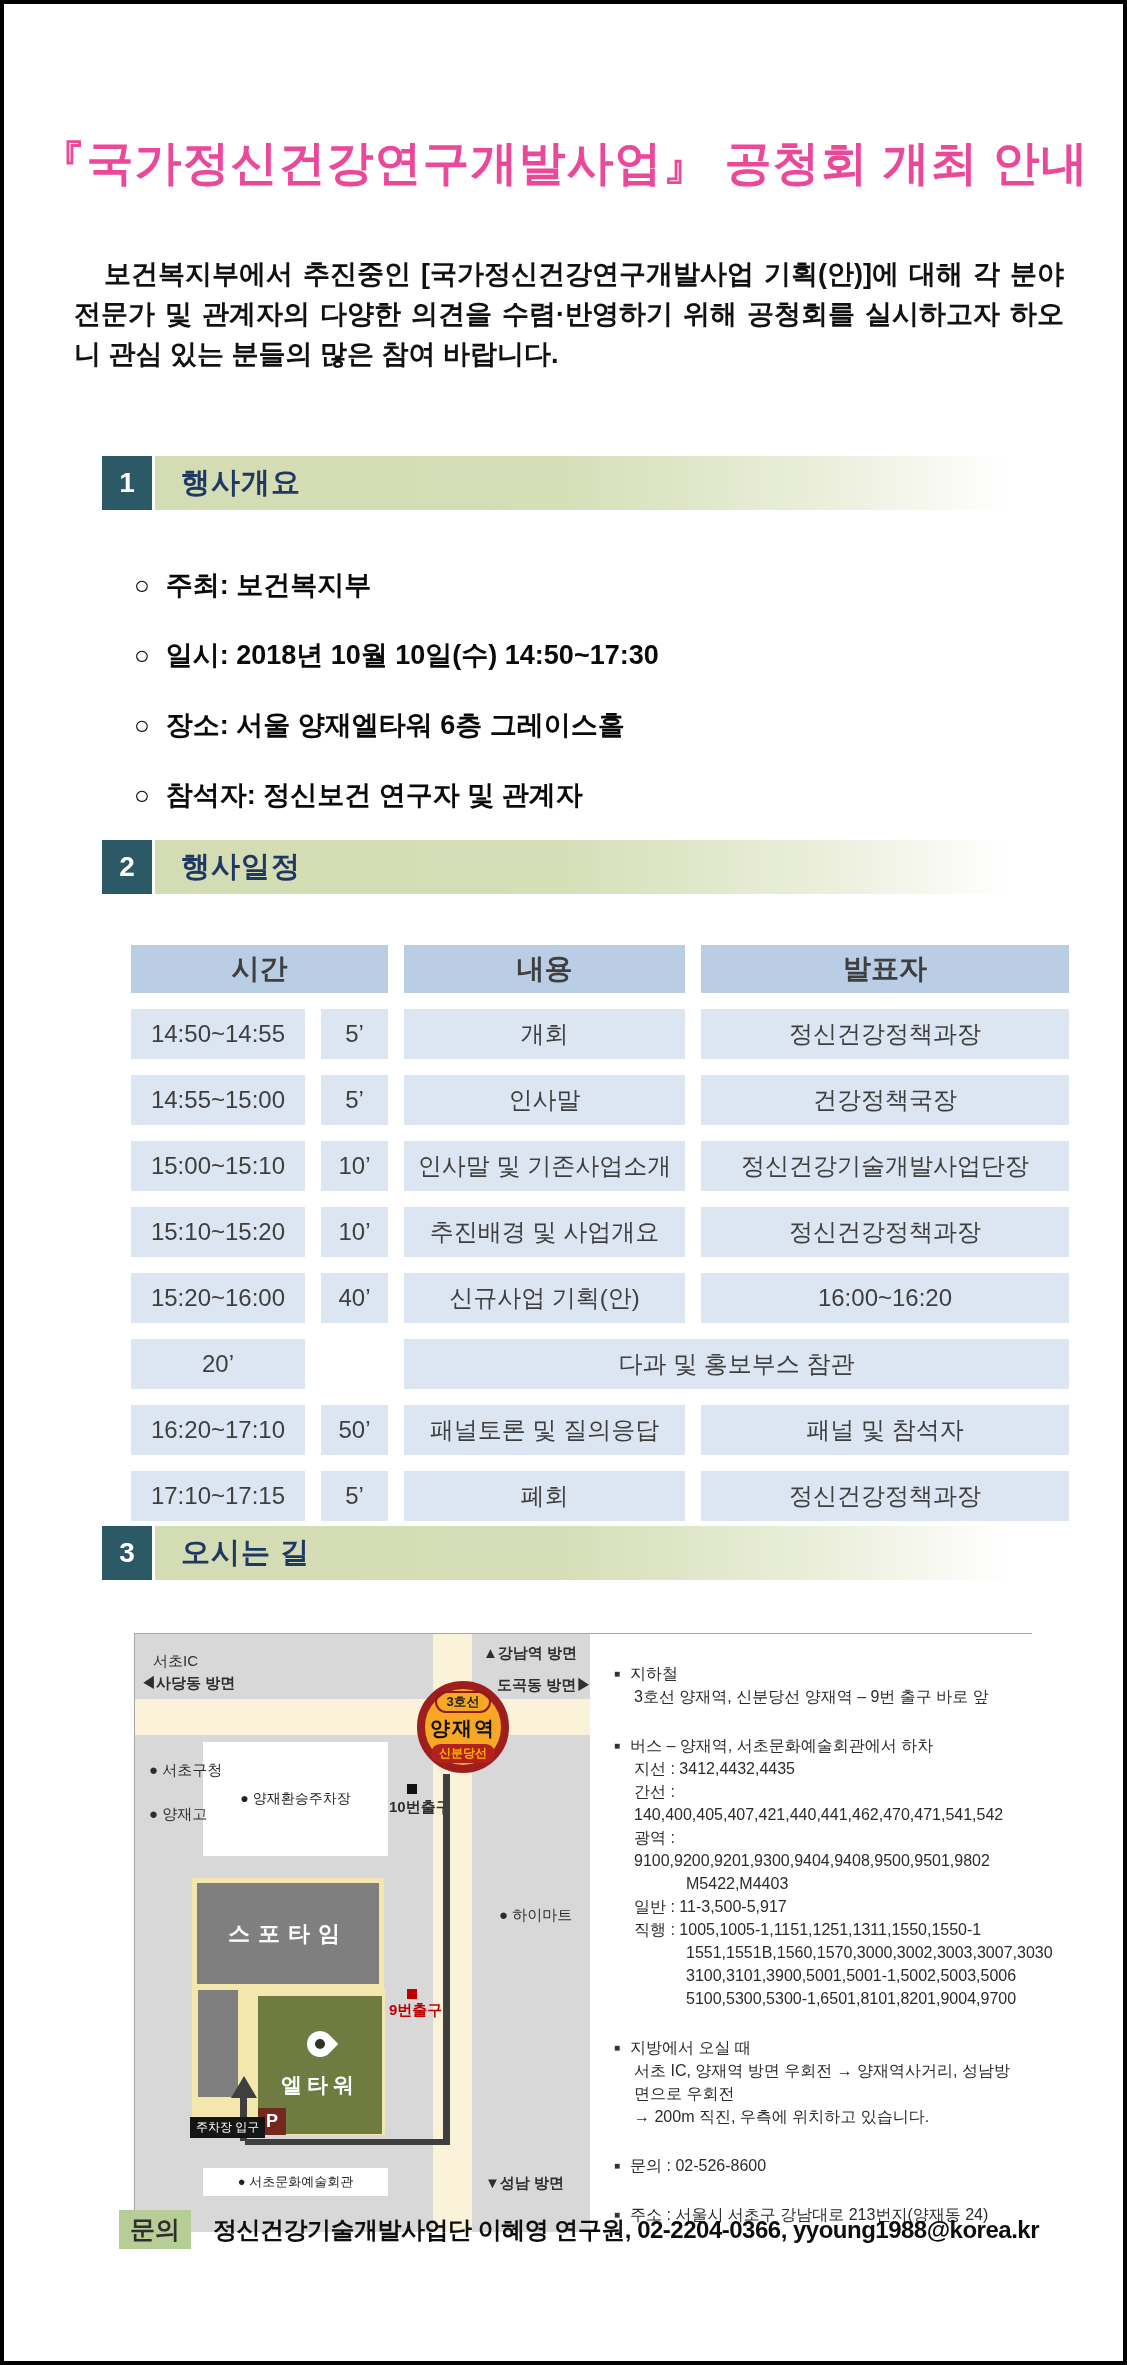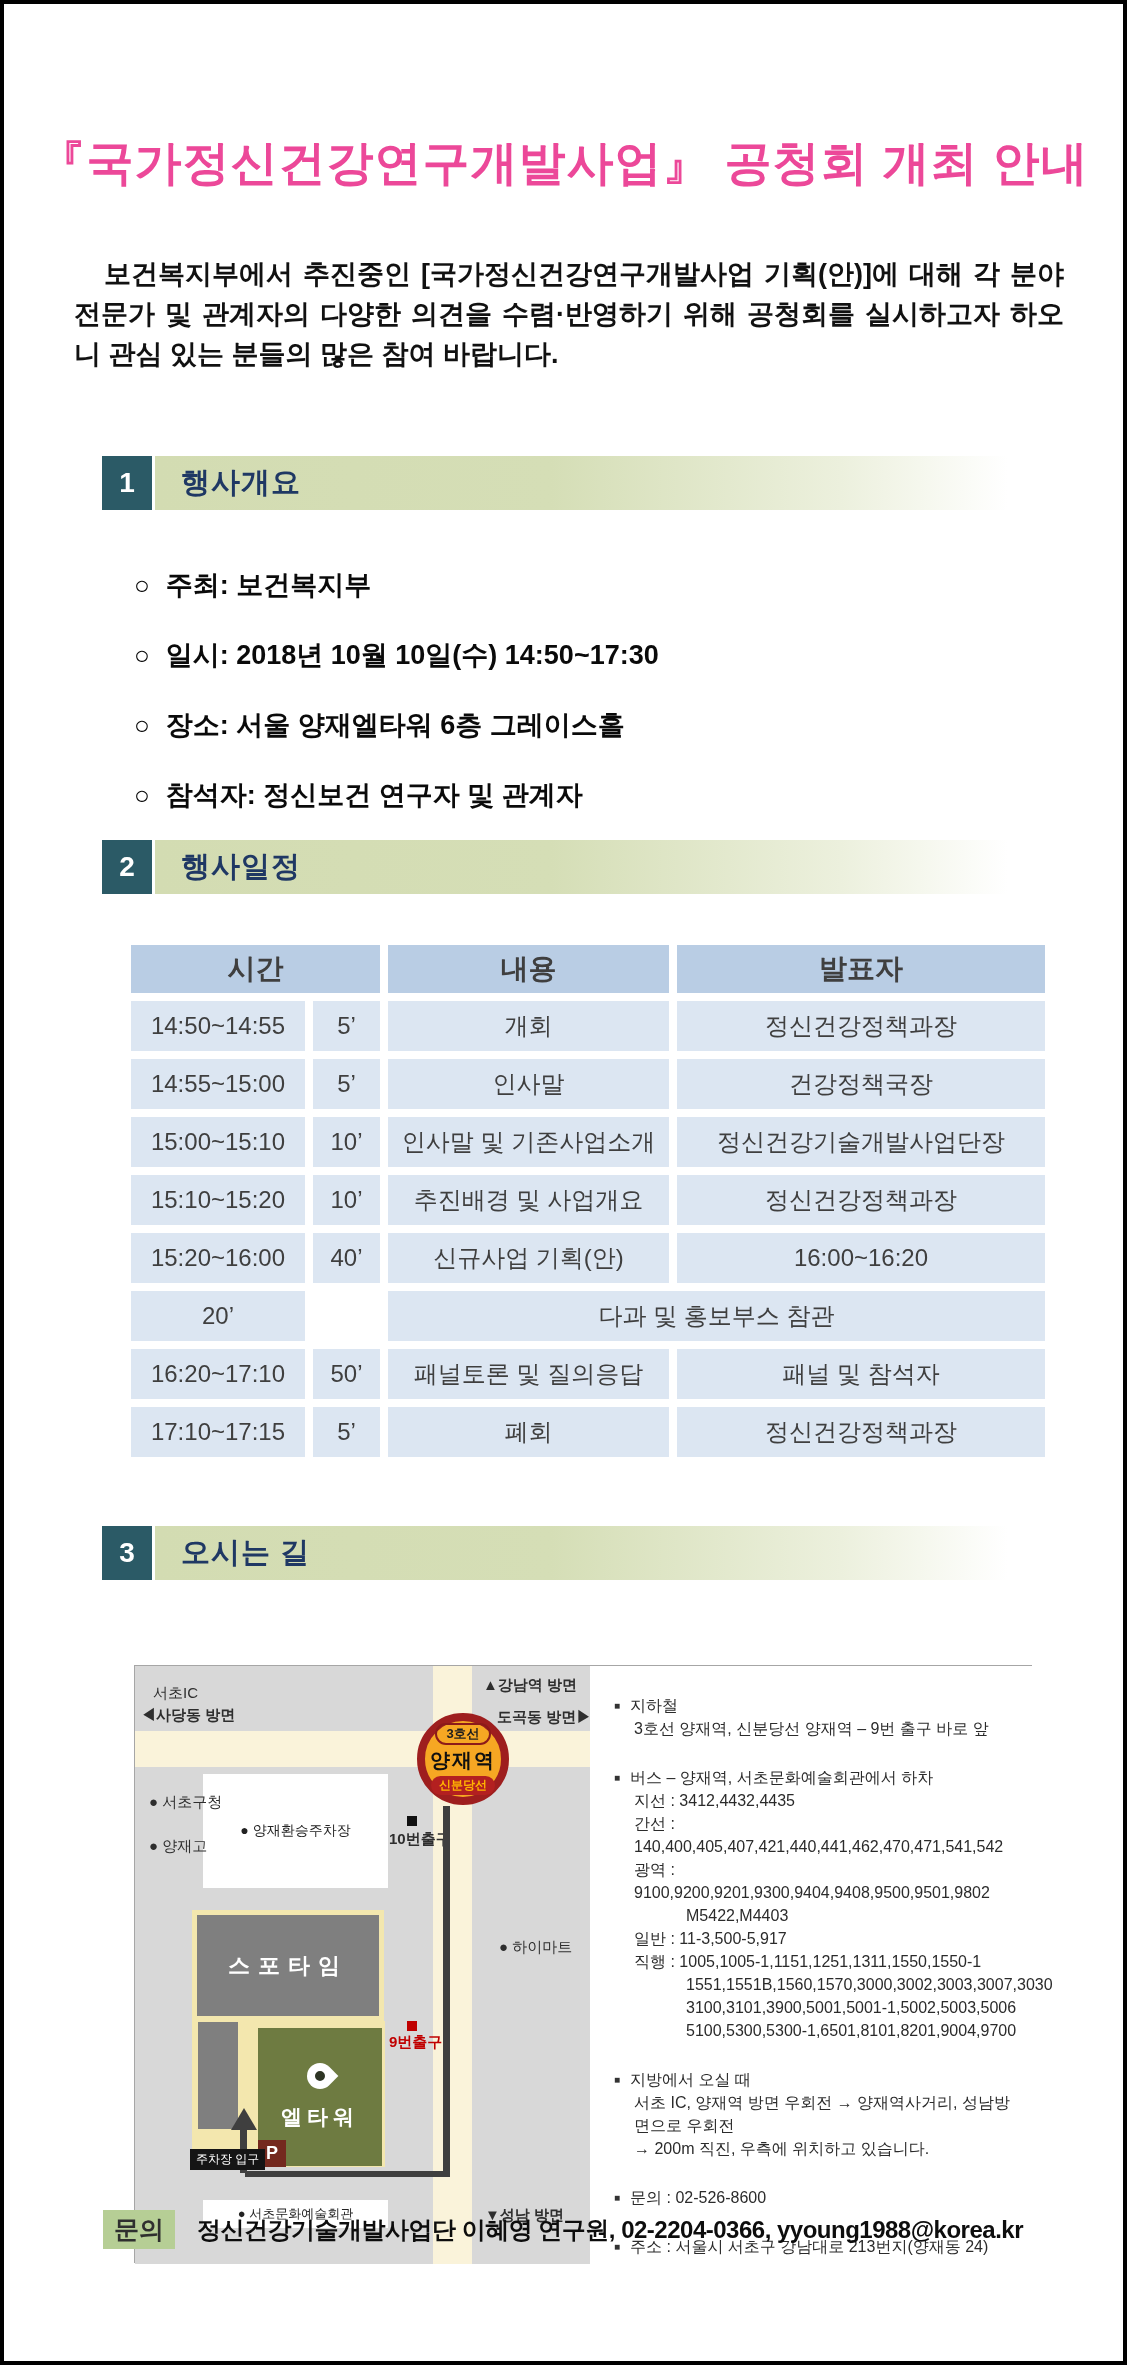--- a/index.html
+++ b/index.html
@@ -34,38 +34,38 @@
   .sec .bar .label { font-size:29px; font-weight:bold; color:#1f3864; padding-left:26px; letter-spacing:1px; }
   .sec1 { top:452px; } .sec2 { top:836px; } .sec3 { top:1522px; }
   
   .bullets { position:absolute; top:546px; left:130px; }
   .bullet-row { height:70px; display:flex; align-items:center; }
   .bullet-row .mark { font-size:26px; color:#000; margin-right:16px; font-weight:normal; }
   .bullet-row .txt { font-size:27px; font-weight:bold; color:#0a0a0a; }
   
   .table {
     position:absolute; top:941px; left:127px; width:902px;
-    display:grid; grid-template-columns:174px 67px 281px 368px; gap:8px;
+    display:grid; grid-template-columns:174px 67px 281px 368px; gap:16px;
     background:#fff; color:#3f3f3f;
   }
   .table .hc {
     background:#b9cde4; height:48px; display:flex; align-items:center; justify-content:center;
     font-size:28px; font-weight:bold;
   }
   .table .hc.time { grid-column:1 / span 2; }
   .table .dc {
     background:#dce6f2; height:50px; display:flex; align-items:center; justify-content:center;
     font-size:24px;
     text-align:center;
   }
   .table .dc.span2 { grid-column:3 / span 2; }
   
   .mapbox {
     position:absolute; top:1629px; left:130px; width:898px; height:598px;
-    border:1px solid #a6a6a6; background:#fff;margin-top:32px;
+    border:1px solid #a6a6a6; background:#fff;
   }
   .map { position:absolute; left:0; top:0; width:455px; height:598px; background:#d8d8d8; overflow:hidden; }
   .road-h { position:absolute; left:0; right:0; top:65px; height:36px; background:#faf3da; }
   .road-v { position:absolute; top:0; bottom:0; left:298px; width:39px; background:#faf3da; }
   .map .lbl { position:absolute; font-size:15px; color:#2e2e2e; white-space:nowrap; }
   .map .lbl.b { font-weight:bold; }
   .blockgray { position:absolute; background:#ffffff; display:flex; align-items:center; justify-content:center; }
   .pkblock { left:68px; top:108px; width:185px; height:114px; }
   .pkblock span { font-size:14px; color:#222; }
   .artsblock { left:68px; top:534px; width:185px; height:28px; }
@@ -127,21 +127,21 @@
   }
   
   .dir { position:absolute; left:455px; top:0; width:443px; height:598px; background:#fff; padding:28px 10px 0 24px;
     font-size:16px; color:#2b2b2b; line-height:23px; }
   .dir .blk { margin-bottom:26px; }
   .dir .h { display:flex; }
   .dir .sq { font-size:10px; margin:0 10px 0 0; line-height:23px; color:#333; }
   .dir .ind { margin-left:20px; }
   .dir .ind2 { margin-left:72px; }
   
-  .contact { position:absolute; top:2206px; left:99px; display:flex; align-items:center; }
+  .contact { position:absolute; top:2206px; left:115px; display:flex; align-items:center; }
   .contact .badge {
     background:#b6ce95; color:#2f2f2f; font-size:25px; font-weight:bold;
     padding:3px 11px; margin-right:22px;
   }
   .contact .ctext { font-size:24px; font-weight:bold; color:#0d0d0d; letter-spacing:-0.5px; }
 </style>
 </head>
 <body>
 
 <div class="page">

